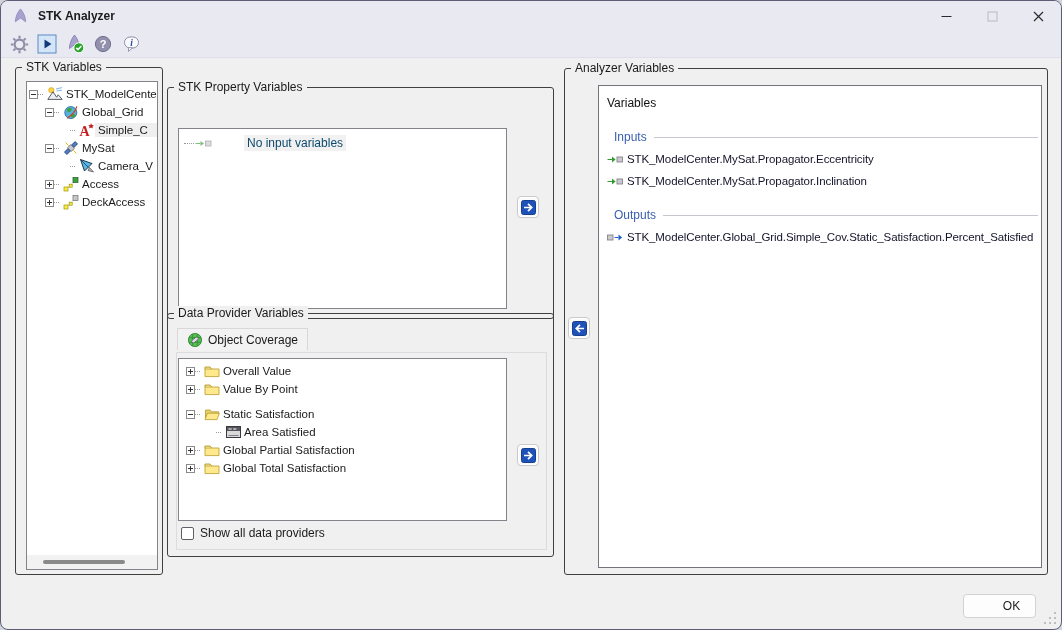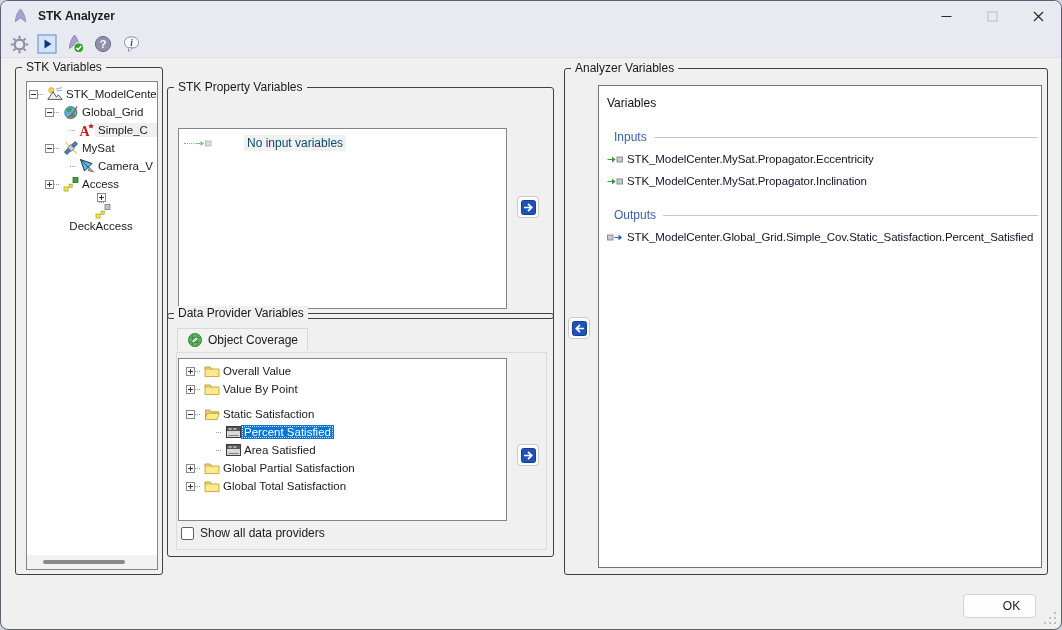--- a/index.html
+++ b/index.html
@@ -224,21 +224,21 @@
             <svg width="16" height="16" viewBox="0 0 16 16">
               <path d="M3 13 L7.5 9.5 L12 4.5" stroke="#909090" stroke-width="0.9" stroke-dasharray="2 1" fill="none"></path>
               <rect x="10" y="1.5" width="5" height="5" fill="#3FA03F" stroke="#1e5c1e" stroke-width="0.7"></rect>
               <rect x="1" y="11" width="4" height="4" fill="#FFE84A" stroke="#9a9a00" stroke-width="0.7"></rect>
               <rect x="6.2" y="8.2" width="3" height="3" fill="#FFE84A" stroke="#9a9a00" stroke-width="0.7"></rect>
             </svg>
           </span>
           <span class="tlabel">Access</span>
         </div>
 
-        <div class="trow" style="padding-left:18px;flex-direction:column;">
+        <div class="trow" style="padding-left:18px;">
           <span style="display:flex;flex:none;">
               <svg width="9" height="9">
                 <rect x="0.5" y="0.5" width="8" height="8" fill="#fff" stroke="#8A8A8A"></rect>
                 <path d="M2 4.5 h5 M4.5 2 v5" stroke="#333"></path>
               </svg>
             </span>
           <span class="stub"></span>
           <span class="ticon">
             <svg width="16" height="16" viewBox="0 0 16 16">
               <path d="M3 13 L7.5 9.5 L12 4.5" stroke="#909090" stroke-width="0.9" stroke-dasharray="2 1" fill="none"></path>
@@ -348,33 +348,20 @@
           <span class="stub"></span>
           <span class="ticon">
             <svg width="16" height="16" viewBox="0 0 16 16">
                 <path d="M1.5 4 H6.2 L7.6 5.8 H14.5 V8 H3.5 L1.5 12 Z" fill="#E8D070" stroke="#B89B2A" stroke-width="0.8"></path>
                 <path d="M1 13.6 L3.4 7.2 H15.4 L13 13.6 Z" fill="#FFE98C" stroke="#B89B2A" stroke-width="0.8"></path>
               </svg>
           </span>
           <span class="tlabel">Static Satisfaction</span>
         </div>
 
-        <div class="trow" style="padding-left:28px;">
-          <span class="sp9"></span>
-          <span class="stub"></span>
-          <span class="ticon">
-            <svg width="15" height="12" viewBox="0 0 15 12">
-                <rect x="0.5" y="0.5" width="14" height="11" fill="#D9D9D9" stroke="#3a3a3e"></rect>
-                <rect x="1" y="1" width="13" height="4" fill="#55555e"></rect>
-                <path d="M2.5 3 h3.2 M7.2 3 h3.2" stroke="#ffffff" stroke-width="1"></path>
-                <path d="M2.5 9.5 h10" stroke="#808088" stroke-width="1"></path>
-              </svg>
-          </span>
-          <span class="tlabel sel">Percent Satisfied</span>
-        </div>
 
         <div class="trow" style="padding-left:28px;">
           <span class="sp9"></span>
           <span class="stub"></span>
           <span class="ticon">
             <svg width="15" height="12" viewBox="0 0 15 12">
                 <rect x="0.5" y="0.5" width="14" height="11" fill="#D9D9D9" stroke="#3a3a3e"></rect>
                 <rect x="1" y="1" width="13" height="4" fill="#55555e"></rect>
                 <path d="M2.5 3 h3.2 M7.2 3 h3.2" stroke="#ffffff" stroke-width="1"></path>
                 <path d="M2.5 9.5 h10" stroke="#808088" stroke-width="1"></path>

